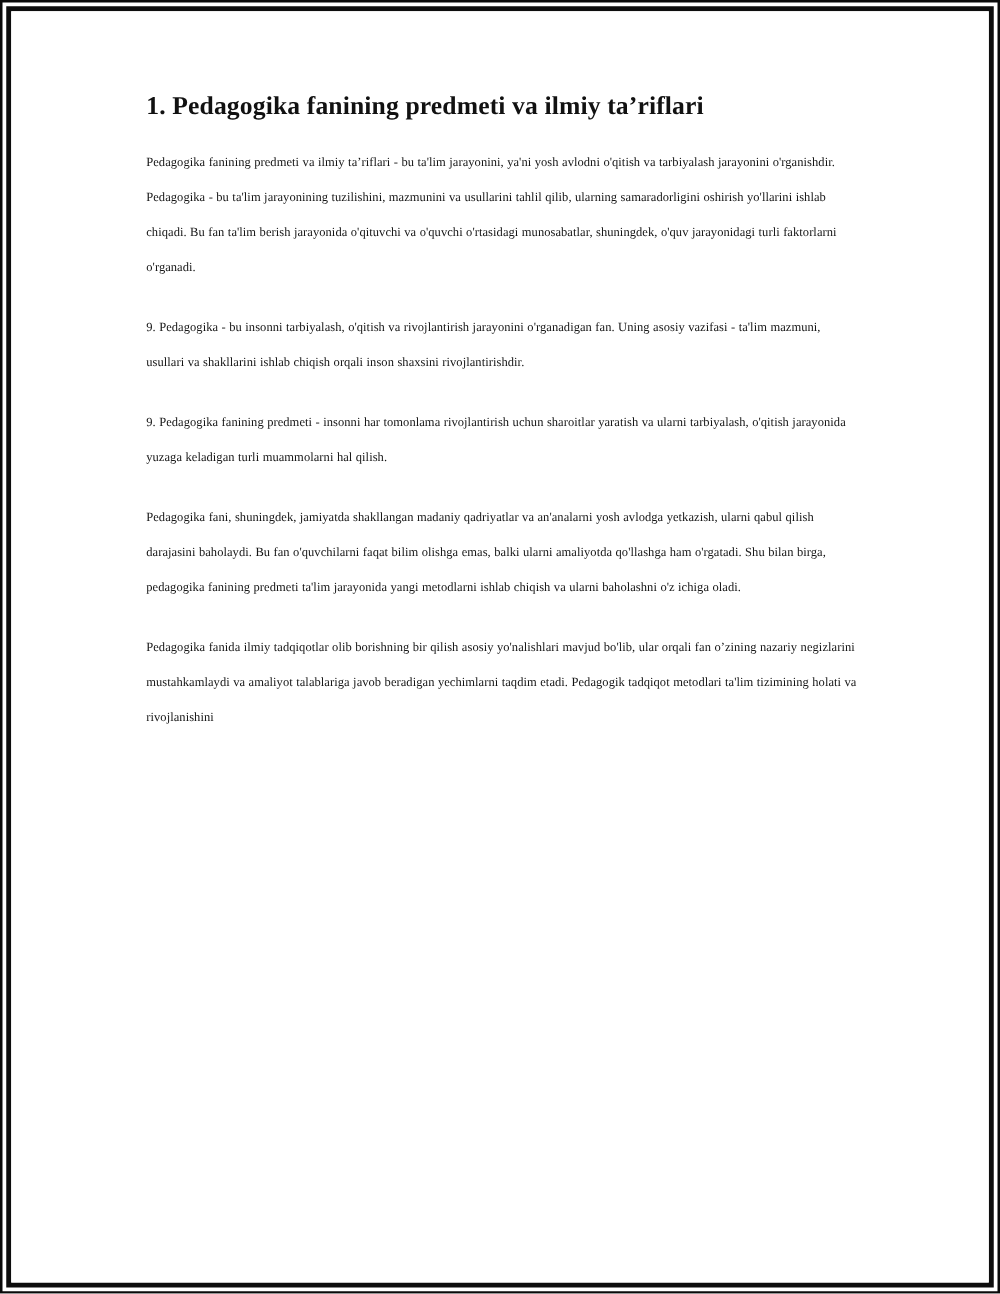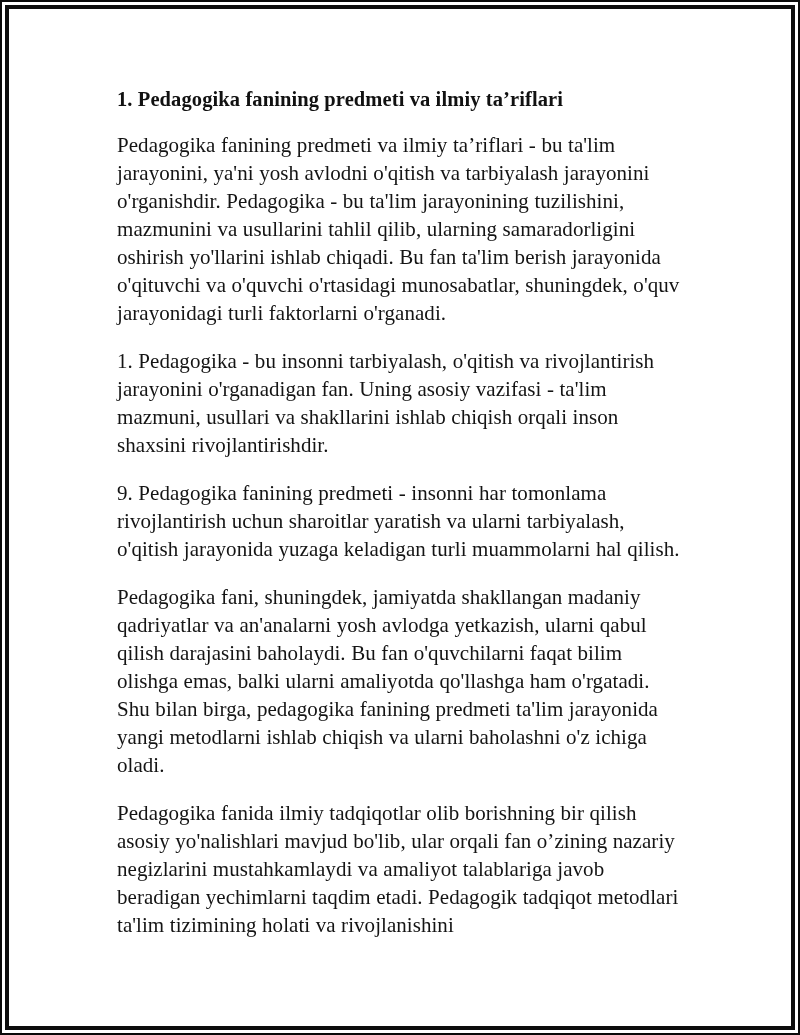--- a/index.html
+++ b/index.html
@@ -48,37 +48,37 @@
     top: 9px;
     width: 782px;
     height: 1017px;
     background: #ffffff;
     overflow: hidden;
   }
 
   .content {
     position: absolute;
     left: 108px;
-    top: 78px;
+    top: 64px;
     width: 570px;
   }
 
   .doc-heading {
     font-family: "Liberation Serif", "DejaVu Serif", serif;
     font-size: 20.5px;
     font-weight: bold;
     color: #111111;
     line-height: 1.25;
     letter-spacing: 0.1px;
     margin: 0 0 18px 0;
   }
 
   .doc-para {
     font-family: "Liberation Serif", "DejaVu Serif", serif;
-    font-size: 21px;
+    font-size: 10px;
     font-weight: normal;
     color: #141414;
     line-height: 28px;
     margin: 0 0 20px 0;
     text-align: left;
     letter-spacing: 0.05px;
     word-spacing: 0.2px;
   }
 
   .doc-para:last-child {
@@ -94,21 +94,21 @@
   <div class="border-inner"></div>
 
   <div class="page-sheet">
     <div class="content">
 
       <h1 class="doc-heading">1. Pedagogika fanining predmeti va ilmiy ta’riflari</h1>
 
       <p class="doc-para">Pedagogika fanining predmeti va ilmiy ta’riflari - bu ta'lim jarayonini, ya'ni yosh avlodni o'qitish va tarbiyalash jarayonini o'rganishdir. Pedagogika - bu ta'lim jarayonining tuzilishini, mazmunini va usullarini tahlil qilib, ularning samaradorligini oshirish yo'llarini ishlab chiqadi. Bu fan ta'lim berish jarayonida o'qituvchi va o'quvchi o'rtasidagi munosabatlar, shuningdek, o'quv jarayonidagi turli faktorlarni o'rganadi.</p>
 
 
-      <p class="doc-para">1. Pedagogika - bu insonni tarbiyalash, o'qitish va rivojlantirish jarayonini o'rganadigan fan. Uning asosiy vazifasi - ta'lim mazmuni, usullari va shakllarini ishlab chiqish orqali inson shaxsini rivojlantirishdir.</p>
+      <p class="doc-para">9. Pedagogika - bu insonni tarbiyalash, o'qitish va rivojlantirish jarayonini o'rganadigan fan. Uning asosiy vazifasi - ta'lim mazmuni, usullari va shakllarini ishlab chiqish orqali inson shaxsini rivojlantirishdir.</p>
 
       <p class="doc-para">9. Pedagogika fanining predmeti - insonni har tomonlama rivojlantirish uchun sharoitlar yaratish va ularni tarbiyalash, o'qitish jarayonida yuzaga keladigan turli muammolarni hal qilish.</p>
 
 
       <p class="doc-para">Pedagogika fani, shuningdek, jamiyatda shakllangan madaniy qadriyatlar va an'analarni yosh avlodga yetkazish, ularni qabul qilish darajasini baholaydi. Bu fan o'quvchilarni faqat bilim olishga emas, balki ularni amaliyotda qo'llashga ham o'rgatadi. Shu bilan birga, pedagogika fanining predmeti ta'lim jarayonida yangi metodlarni ishlab chiqish va ularni baholashni o'z ichiga oladi.</p>
 
       <p class="doc-para">Pedagogika fanida ilmiy tadqiqotlar olib borishning bir qilish asosiy yo'nalishlari mavjud bo'lib, ular orqali fan o’zining nazariy negizlarini mustahkamlaydi va amaliyot talablariga javob beradigan yechimlarni taqdim etadi. Pedagogik tadqiqot metodlari ta'lim tizimining holati va rivojlanishini</p>
 
     </div>
   </div>

